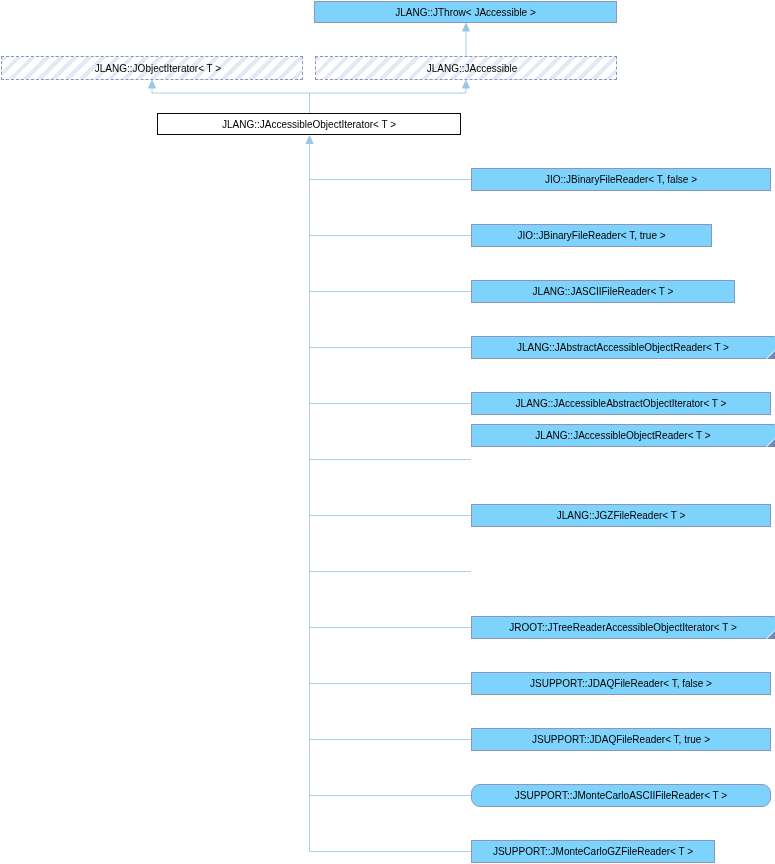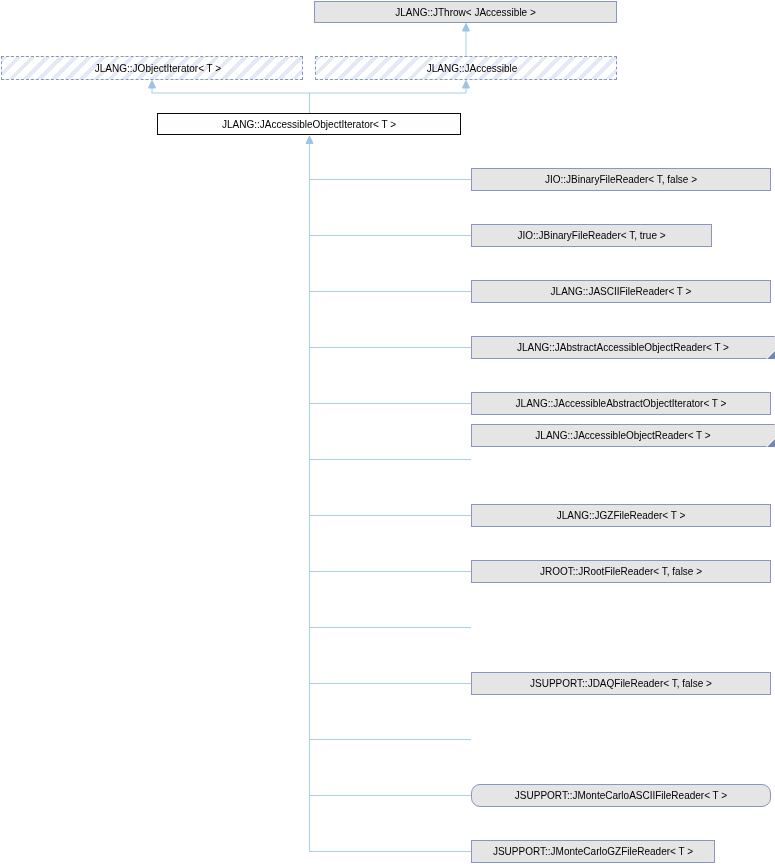--- a/index.html
+++ b/index.html
@@ -20,21 +20,21 @@
     position: absolute;
     box-sizing: border-box;
     display: flex;
     align-items: center;
     justify-content: center;
     white-space: nowrap;
     text-align: center;
     cursor: default;
   }
   .node.blue {
-    background: #e5e5e5;
+    background: #7dd3fc;
     border: 1px solid #8a96be;
   }
   .node.current {
     background: #fefefe;
     border: 1px solid #0a0a0a;
   }
   .node.hatched {
     background: repeating-linear-gradient(135deg, #e4e9f5 0px, #e4e9f5 4px, #ffffff 4px, #ffffff 10px);
     border: 1px dashed #8294c0;
     padding-left: 12px;
@@ -109,40 +109,43 @@
   <div class="node current" style="left:157px; top:113px; width:304px; height:22px;">
     <span class="label">JLANG::JAccessibleObjectIterator&lt; T &gt;</span>
   </div>
 
   <div class="node blue" style="left:471px; top:168px; width:300px; height:23px;">
     <span class="label">JIO::JBinaryFileReader&lt; T, false &gt;</span>
   </div>
   <div class="node blue" style="left:471px; top:224px; width:241px; height:23px;">
     <span class="label">JIO::JBinaryFileReader&lt; T, true &gt;</span>
   </div>
-  <div class="node blue" style="left:471px; top:280px; width:300px; height:23px;">
+  <div class="node blue" style="left:471px; top:280px; width:264px; height:23px;">
     <span class="label">JLANG::JASCIIFileReader&lt; T &gt;</span>
   </div>
   <div class="node blue fold" style="left:471px; top:336px; width:304px; height:23px;">
     <span class="label">JLANG::JAbstractAccessibleObjectReader&lt; T &gt;</span>
   </div>
   <div class="node blue" style="left:471px; top:392px; width:300px; height:23px;">
     <span class="label">JLANG::JAccessibleAbstractObjectIterator&lt; T &gt;</span>
   </div>
   <div class="node blue fold" style="left:471px; top:424px; width:304px; height:23px;">
     <span class="label">JLANG::JAccessibleObjectReader&lt; T &gt;</span>
   </div>
   <div class="node blue" style="left:471px; top:504px; width:300px; height:23px;">
     <span class="label">JLANG::JGZFileReader&lt; T &gt;</span>
   </div>
-  <div class="node blue" style="left:471px; top:560px; width:300px; height:23px;">
-    <span class="label">JROOT::JRootFileReader&lt; T, false &gt;</span>
+  <div class="node blue fold" style="left:471px; top:616px; width:304px; height:23px;">
+    <span class="label">JROOT::JTreeReaderAccessibleObjectIterator&lt; T &gt;</span>
   </div>
   <div class="node blue" style="left:471px; top:672px; width:300px; height:23px;">
     <span class="label">JSUPPORT::JDAQFileReader&lt; T, false &gt;</span>
+  </div>
+  <div class="node blue" style="left:471px; top:728px; width:300px; height:23px;">
+    <span class="label">JSUPPORT::JDAQFileReader&lt; T, true &gt;</span>
   </div>
   <div class="node blue" style="left:471px; top:784px; width:300px; height:23px;border-radius:9px;">
     <span class="label">JSUPPORT::JMonteCarloASCIIFileReader&lt; T &gt;</span>
   </div>
   <div class="node blue" style="left:471px; top:840px; width:244px; height:23px;">
     <span class="label">JSUPPORT::JMonteCarloGZFileReader&lt; T &gt;</span>
   </div>
 
 </div>
 

